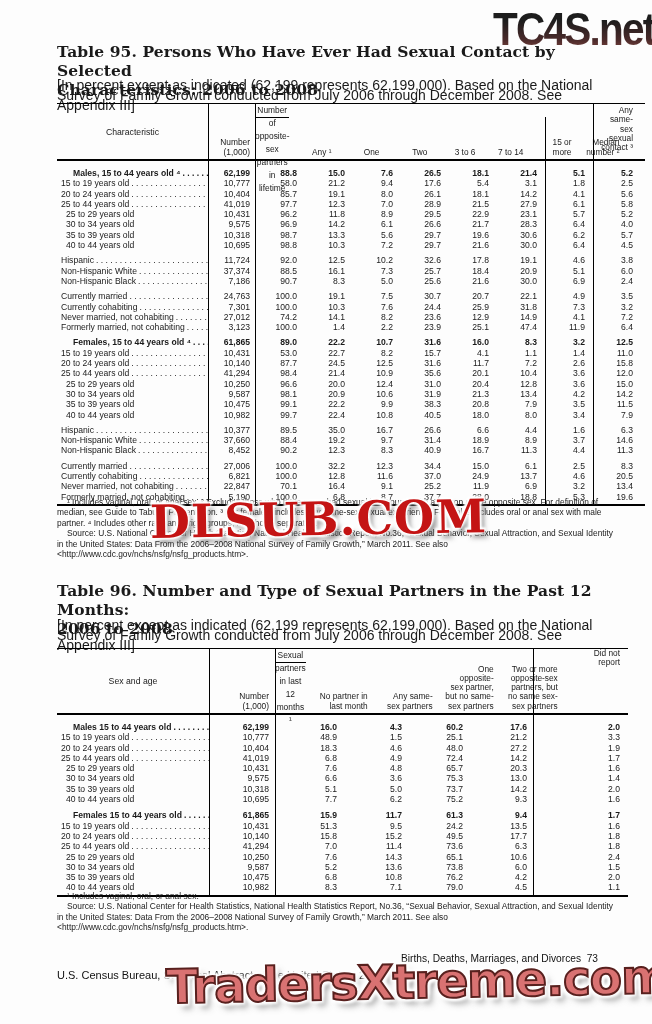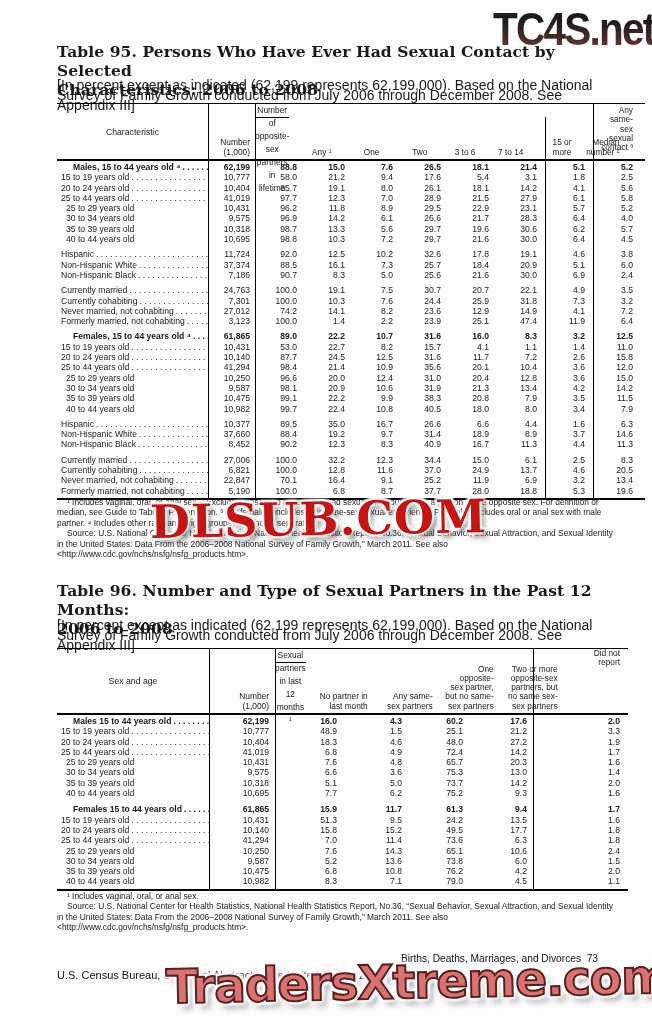--- a/index.html
+++ b/index.html
@@ -8,21 +8,21 @@
   .pre{white-space:pre-line;}
 
   
   .tbl-title{position:absolute;left:57px;width:560px;font-family:"DejaVu Serif",serif;
              font-weight:bold;font-size:15.5px;line-height:19px;white-space:pre-line;letter-spacing:.1px;}
   .tbl-note{position:absolute;left:57px;width:540px;font-size:14px;line-height:10px;}
 
   
   .dtable{position:absolute;left:57px;}
   .thead{position:relative;display:flex;border-top:1px solid #000;border-bottom:2px solid #000;box-sizing:content-box;}
-  .tbody{position:relative;border-bottom:2px solid #000;padding-top:1px;padding-bottom:2px;}
+  .tbody{position:relative;border-bottom:2px solid #000;padding-top:7px;padding-bottom:2px;}
   .vline{position:absolute;top:0;bottom:0;width:1px;background:#000;}
   .th-stub{display:flex;align-items:center;justify-content:center;font-size:8.7px;}
   .th-number{display:flex;flex-direction:column;justify-content:flex-end;align-items:flex-end;
              font-size:8.4px;line-height:9.3px;text-align:right;padding-bottom:2px;box-sizing:border-box;white-space:pre-line;}
   .th-mid{display:flex;flex-direction:row;}
   .spanner{height:13px;line-height:13px;text-align:center;font-size:8.4px;border-bottom:1px solid #000;}
   .th-cols{flex:1;display:flex;align-items:flex-end;padding-bottom:2px;}
   .hc{font-size:8.3px;line-height:9.3px;text-align:right;white-space:pre-line;box-sizing:border-box;flex-shrink:0;}
   .th-last{font-size:8.3px;line-height:9.3px;text-align:right;white-space:pre-line;box-sizing:border-box;}
 

